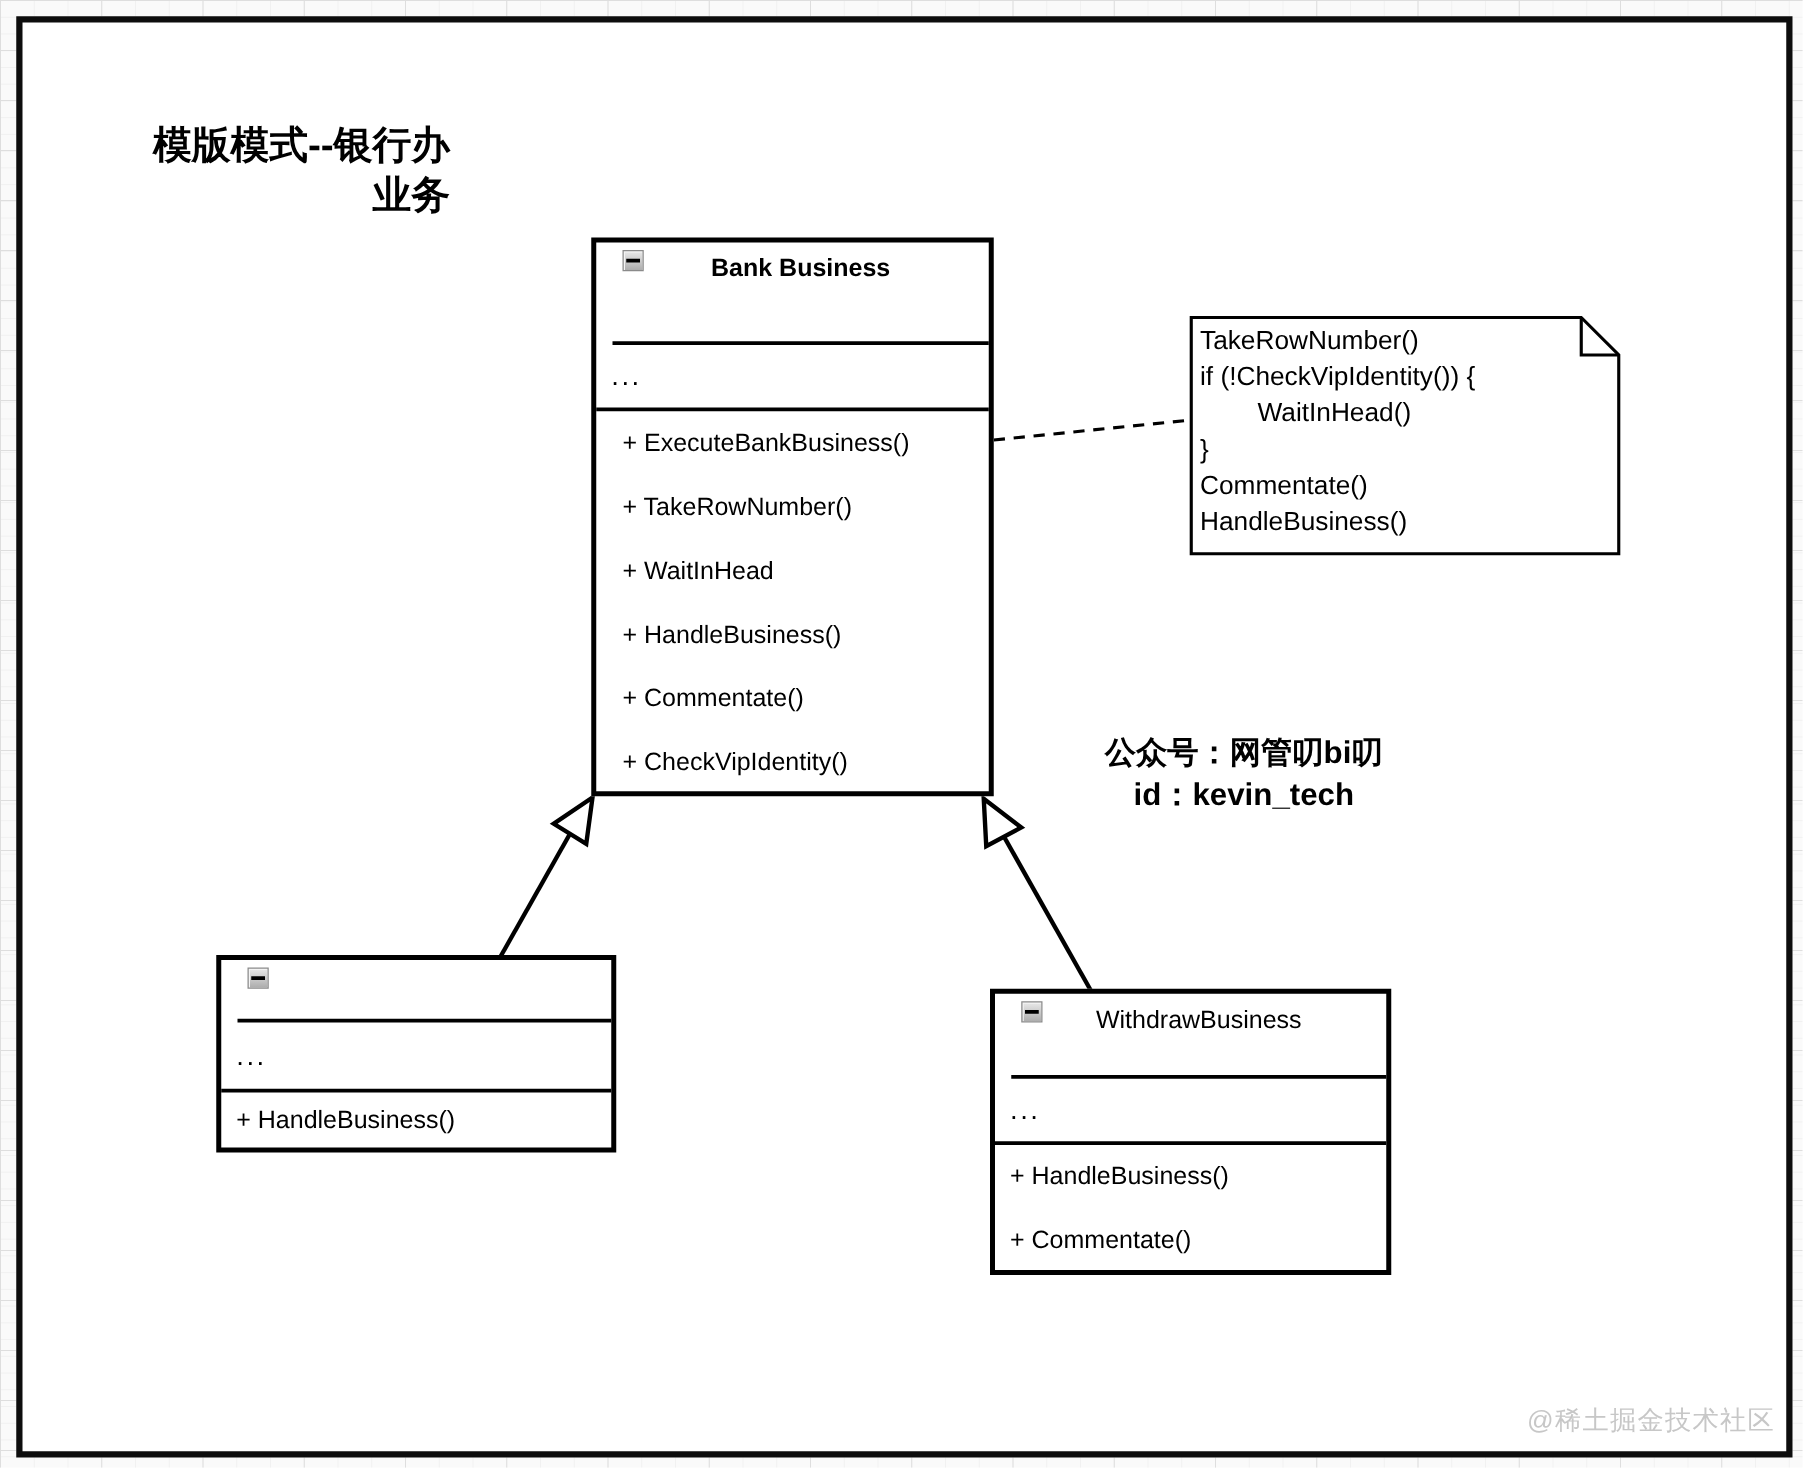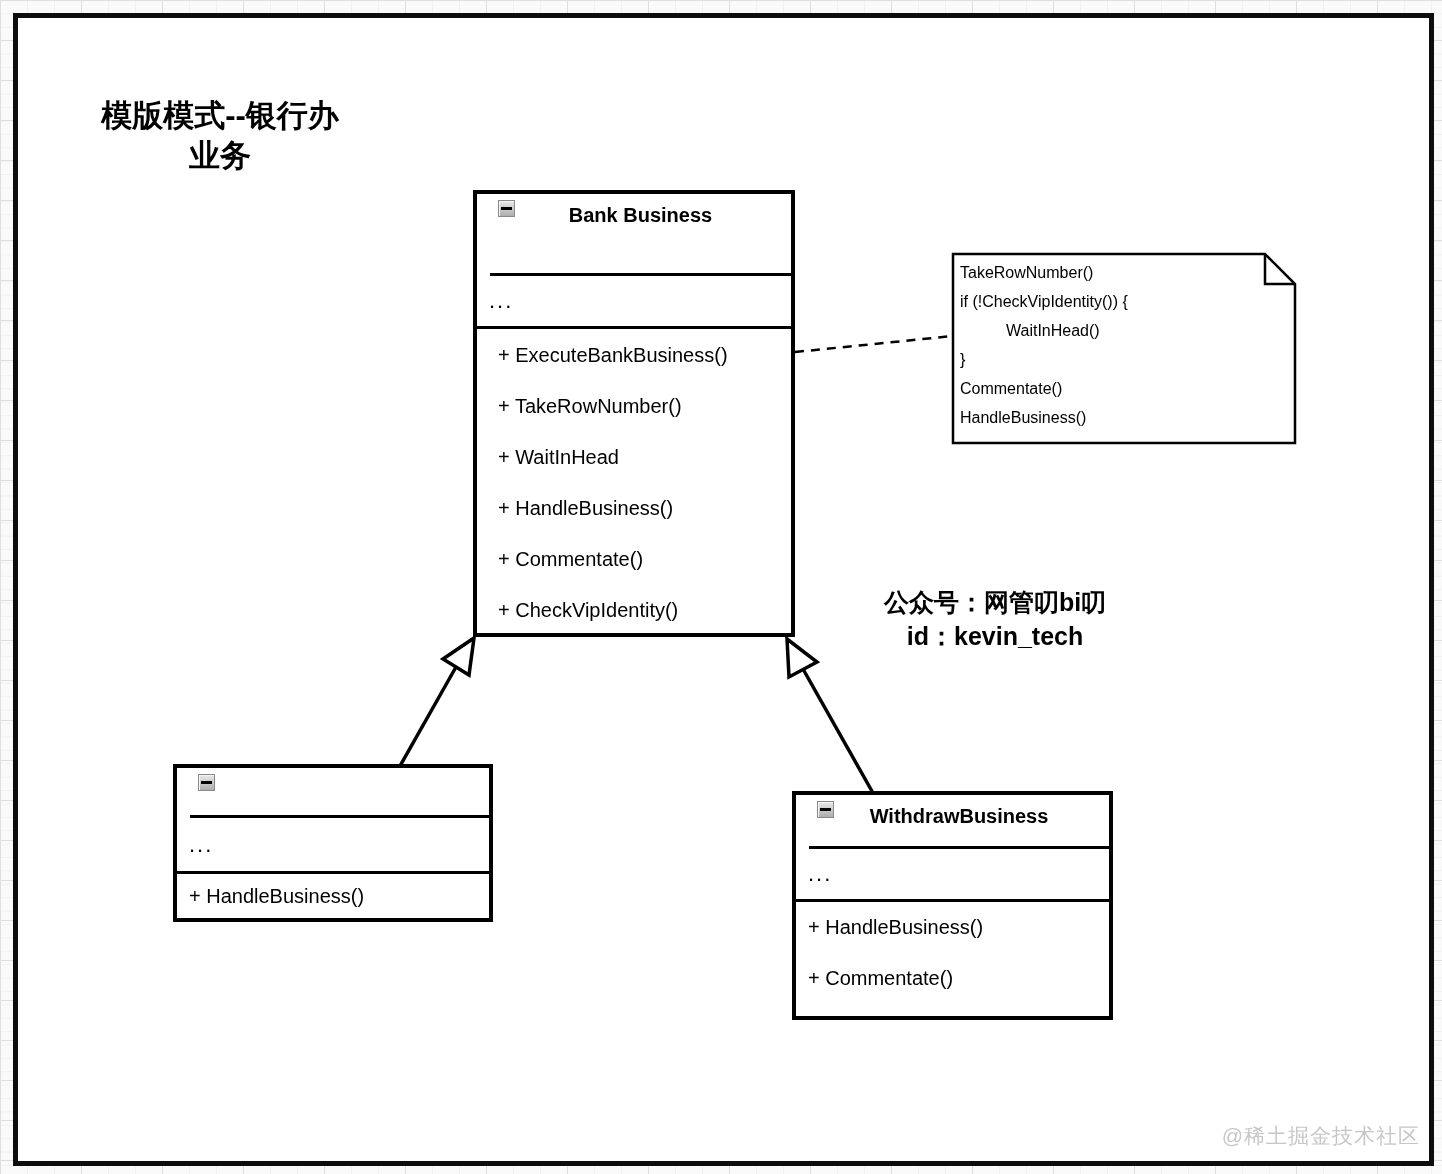--- a/index.html
+++ b/index.html
@@ -20,21 +20,21 @@
   }
   .frame {
     position:absolute; left:13px; top:13px; width:1421px; height:1153px;
     background:#ffffff; border:5px solid #0d0d0d;
   }
   .abs { position:absolute; }
 
   .diagram-title {
     left:80px; top:96px; width:280px;
     font-size:31px; line-height:40px; font-weight:600;
-    text-align:center; white-space:pre-line;
+    text-align:right; white-space:pre-line;
   }
 
   
   .uml-class {
     background:#fff; border:4px solid #000;
     display:flex; flex-direction:column;
   }
   .uml-header { position:relative; border-bottom:3px solid #000; flex:0 0 auto;margin-left:13px; }
   .class-title { text-align:center; font-size:20px; padding-top:10px; }
   .bold-title  { font-weight:bold; }
@@ -61,27 +61,27 @@
   #bank     { left:473px; top:190px; width:322px; height:447px; }
   #bank .uml-header { height:82px; }
   #bank .uml-attrs  { height:53px; }
   #bank .uml-methods{ padding-top:1px;padding-left:21px; }
 
   #deposite { left:173px; top:764px; width:320px; height:158px; }
   #deposite .uml-header { height:50px; }
   #deposite .uml-attrs  { height:56px; }
 
   #withdraw { left:792px; top:791px; width:321px; height:229px; }
-  #withdraw .uml-header { height:54px;font-weight:bold; }
+  #withdraw .uml-header { height:68px; }
   #withdraw .uml-attrs  { height:53px; }
 
   
   .note-text {
     left:960px; top:258px; width:330px;
-    font-size:16px; line-height:29px; white-space:nowrap;
+    font-size:21px; line-height:29px; white-space:nowrap;
   }
   .note-text .indent { padding-left:46px; }
 
   
   .wechat-note {
     left:850px; top:560px; width:290px; text-align:center;
     font-size:25px; line-height:34px; font-weight:600;margin-top:25px;
   }
 
   .watermark {

